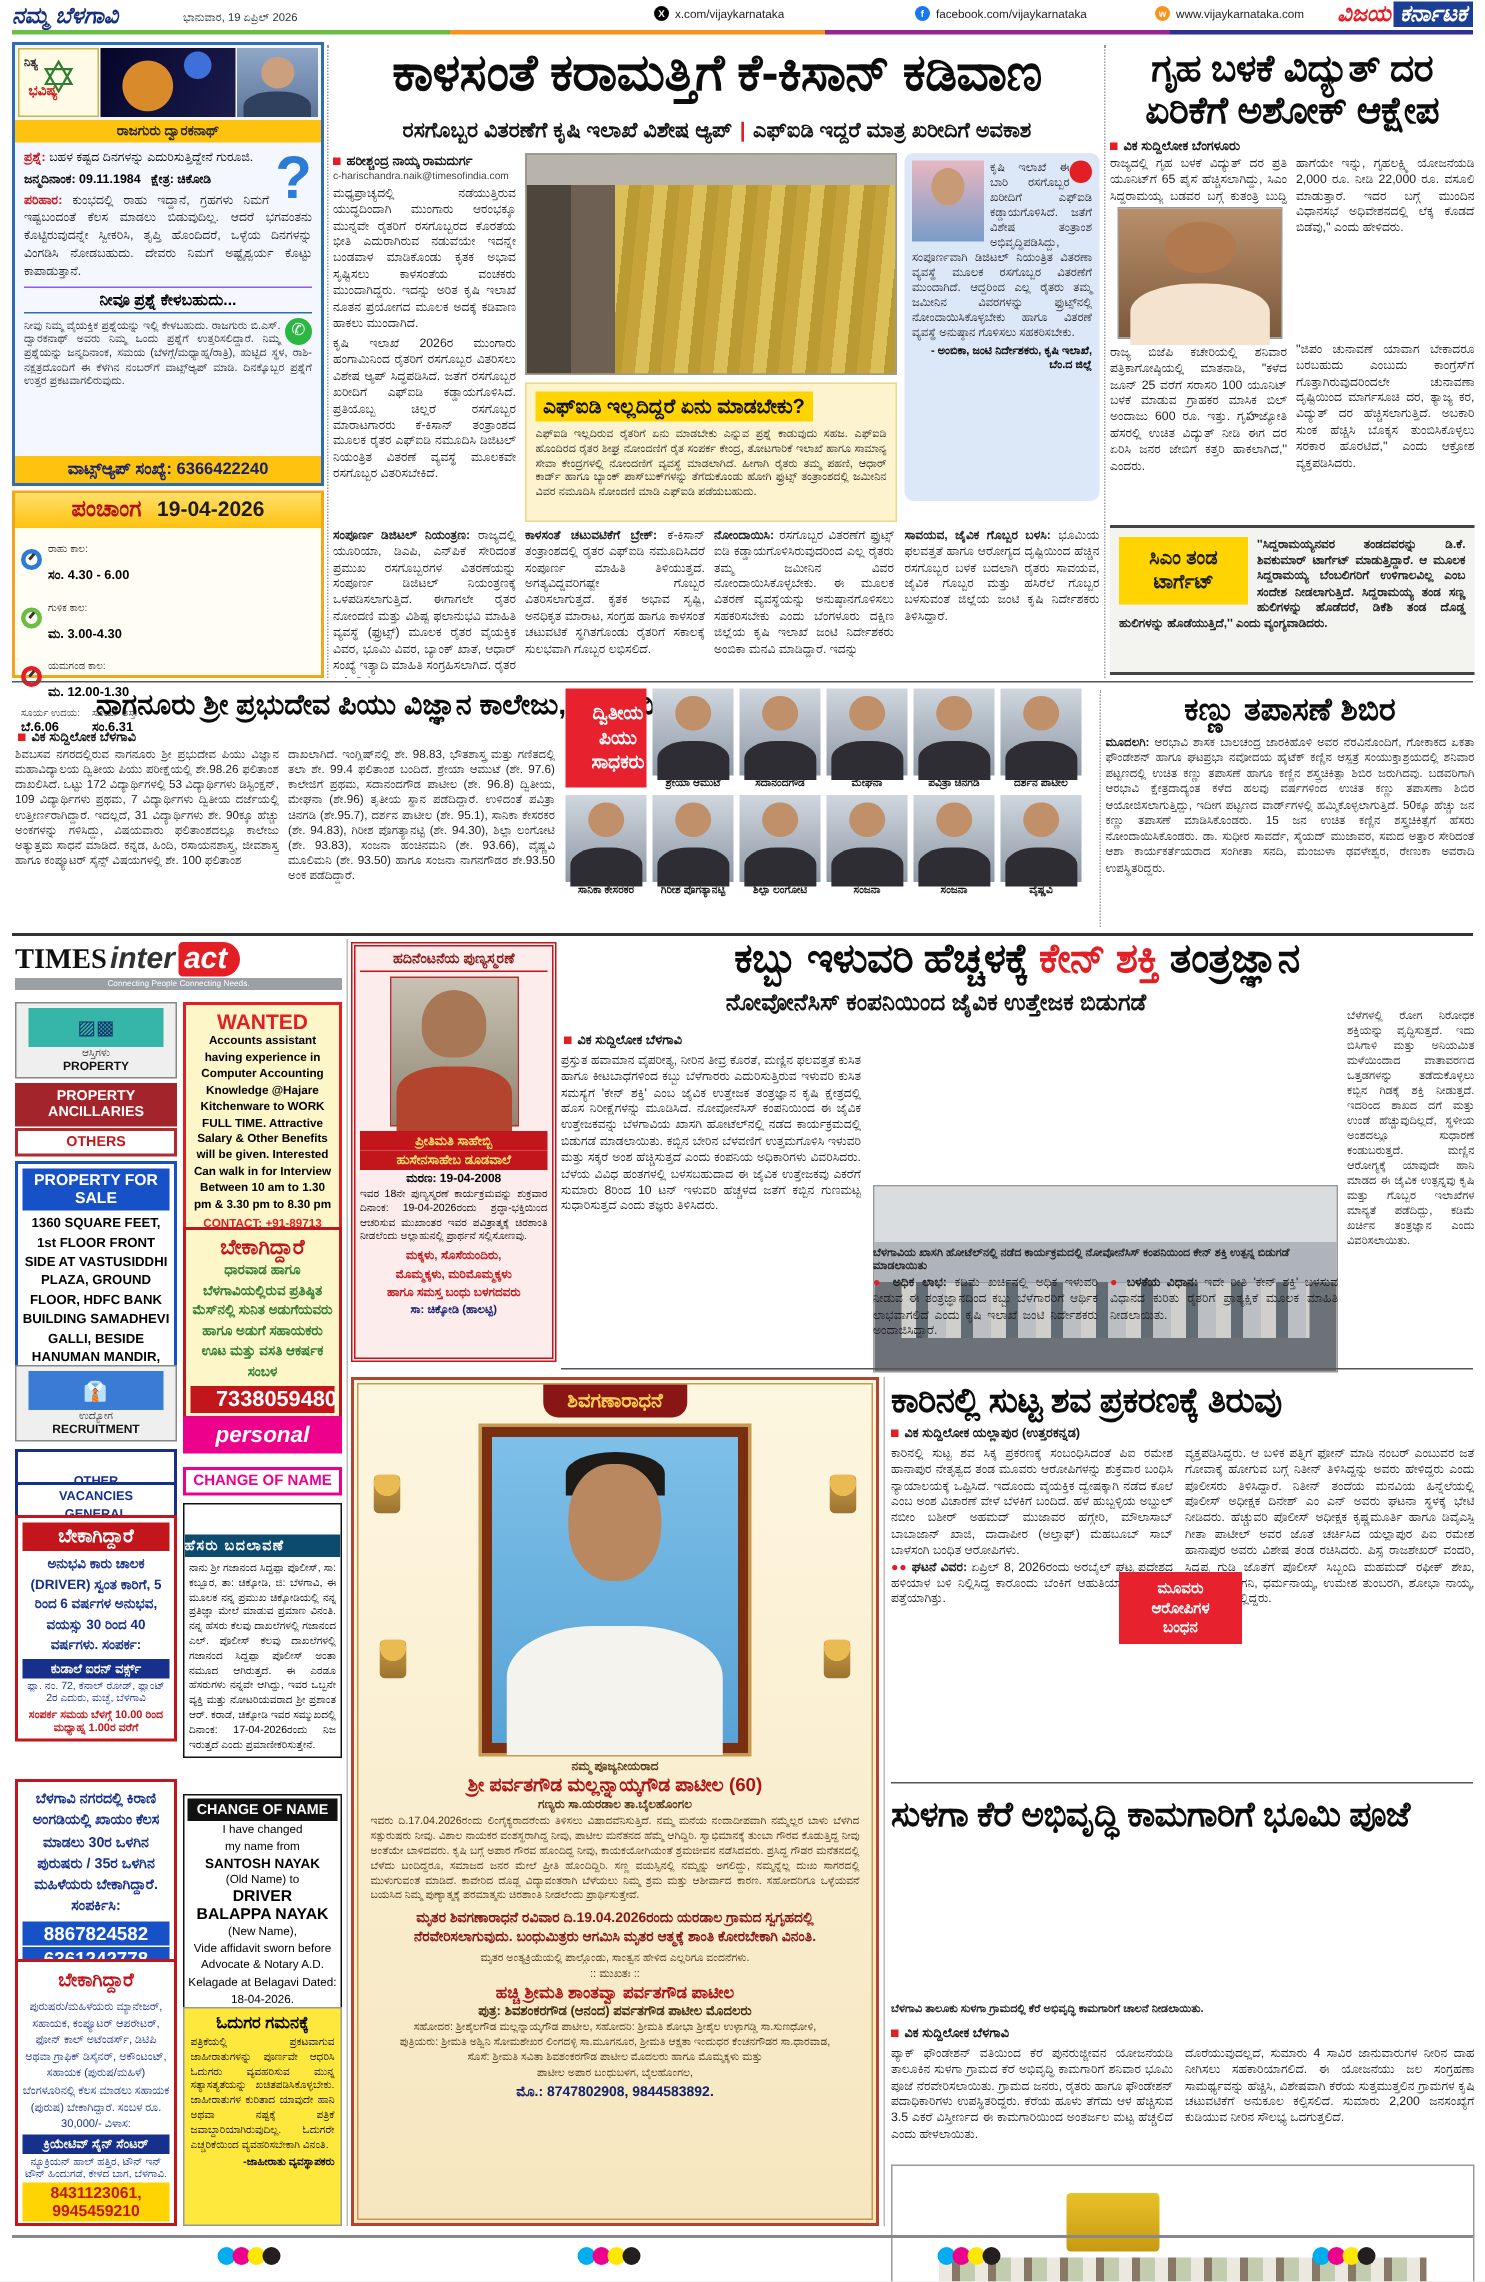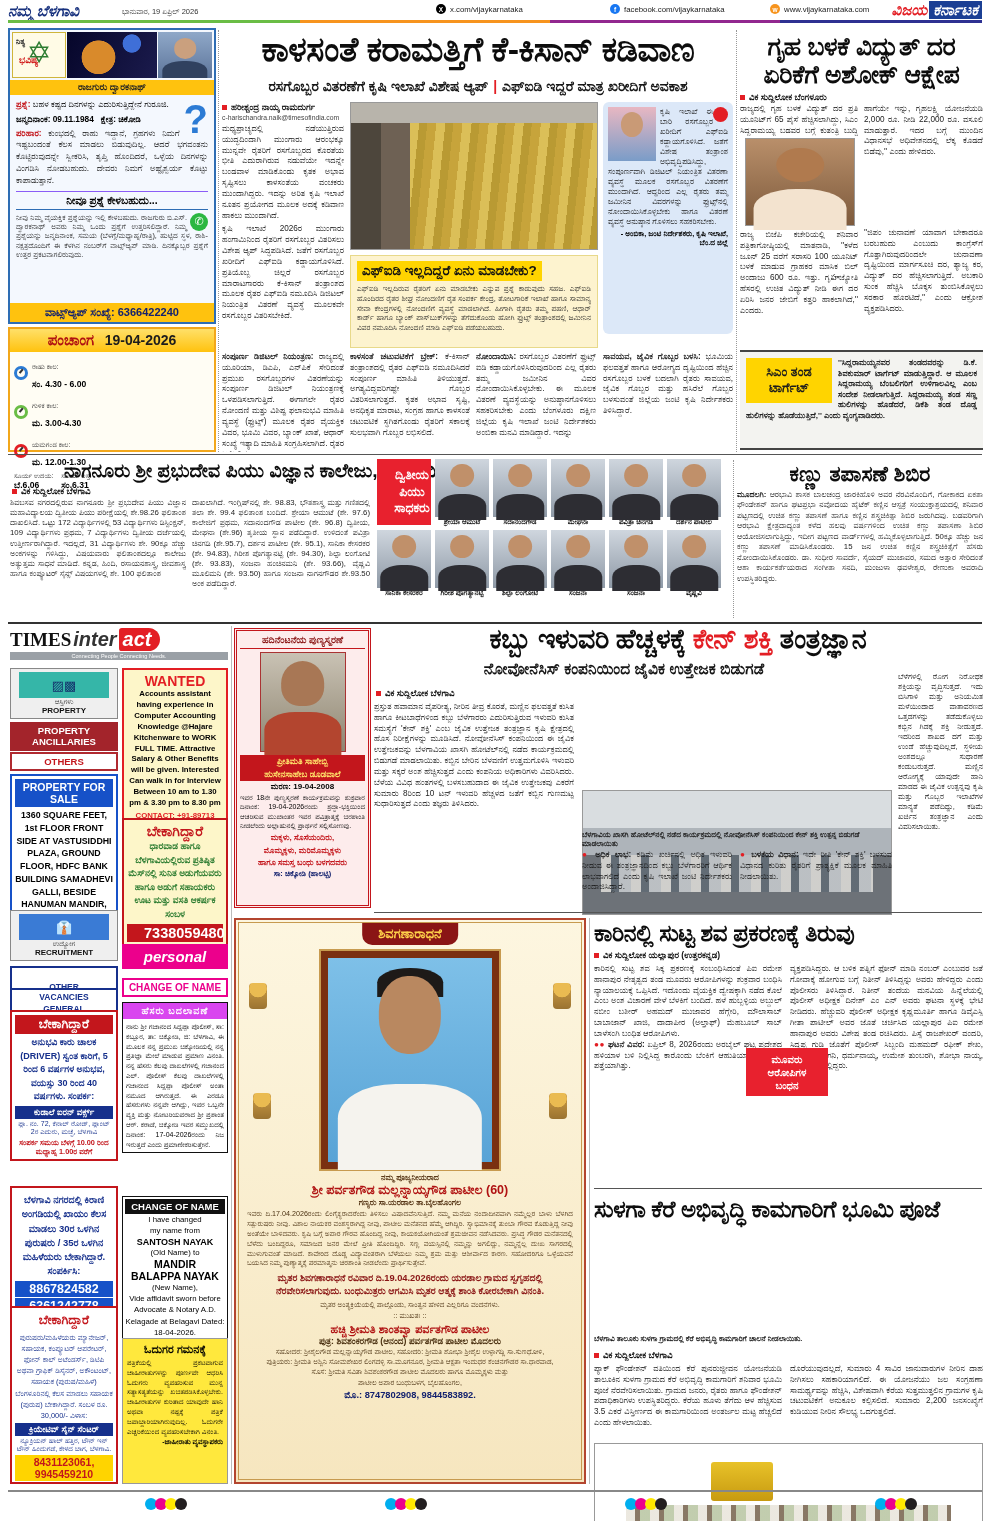--- a/index.html
+++ b/index.html
@@ -106,21 +106,21 @@
   .adw .t{background:#c3161c;color:#fff;font-weight:800;font-size:12.5px;padding:2px 0;}
   .adw .bd{color:#16308c;font-weight:bold;font-size:9px;line-height:1.5;margin-top:2px;}
   .adw .fm{background:#16308c;color:#fff;font-weight:bold;font-size:8.5px;padding:1px 0;margin-top:2px;}
   .adw .sm{font-size:7px;color:#16308c;margin-top:1px;}
   .adw .tm{color:#c3161c;font-size:7.3px;font-weight:bold;margin-top:2px;}
   .adw .phb{background:#1651c8;color:#fff;font-weight:800;font-size:12.5px;padding:1px 0;margin-top:2px;}
   .adw .phy{background:#ffd400;color:#c3161c;font-weight:800;font-size:10.5px;padding:1px 0;margin-top:2px;}
   .pers{background:#ec008c;color:#fff;font-style:italic;font-weight:800;font-size:15px;text-align:center;padding:4px 0;}
   .con{border:2px solid #ec008c;color:#ec008c;font-weight:800;font-size:10px;text-align:center;padding:2px;}
   .nameb{border:1px solid #111;padding:0;}
-  .nameb .t{background:#d946ef;color:#fff;font-weight:800;font-size:9.5px;text-align:center;padding:2px 0;letter-spacing:1px;}
+  .nameb .t{background:#0c4a6e;color:#fff;font-weight:800;font-size:9.5px;padding:2px 0;letter-spacing:1px;margin-top:20px;}
   .nameb .bd{font-size:7px;line-height:1.4;padding:3px;text-align:justify;}
   .conb{border:1px solid #111;text-align:center;padding:2px;}
   .conb .t{background:#111;color:#fff;font-weight:800;font-size:9.5px;padding:2px 0;}
   .conb .l{font-size:7.8px;line-height:1.45;}
   .conb .bn{font-weight:800;font-size:9px;}
   .reader{background:#ffe83d;border:1px solid #999;padding:4px;text-align:center;}
   .reader .t{font-weight:800;font-size:11px;margin-bottom:2px;}
   .reader .bd{font-size:7px;text-align:justify;line-height:1.4;}
   .reader .sg{font-size:7px;font-weight:bold;text-align:right;margin-top:2px;}
   
@@ -440,21 +440,21 @@
   <div class="cl nameb" style="left:122px;top:1002px;width:106px;">
     <div class="t">ಹೆಸರು ಬದಲಾವಣೆ</div>
     <div class="bd">ನಾನು ಶ್ರೀ ಗಜಾನಂದ ಸಿದ್ದಪ್ಪಾ ಪೊಲೀಸ್, ಸಾ: ಕಬ್ಬೂರ, ತಾ: ಚಿಕ್ಕೋಡಿ, ಜಿ: ಬೆಳಗಾವಿ, ಈ ಮೂಲಕ ನನ್ನ ಪ್ರಮುಖ ಚಿಕ್ಕೋಡಿಯಲ್ಲಿ ನನ್ನ ಪ್ರತಿಜ್ಞಾ ಮೇಲೆ ಮಾಡುವ ಪ್ರಮಾಣ ವಿನಂತಿ. ನನ್ನ ಹೆಸರು ಕೆಲವು ದಾಖಲೆಗಳಲ್ಲಿ ಗಜಾನಂದ ಎಲ್. ಪೊಲೀಸ್ ಕೆಲವು ದಾಖಲೆಗಳಲ್ಲಿ ಗಜಾನಂದ ಸಿದ್ದಪ್ಪಾ ಪೊಲೀಸ್ ಅಂತಾ ನಮೂದ ಆಗಿರುತ್ತದೆ. ಈ ಎರಡೂ ಹೆಸರುಗಳು ನನ್ನವೇ ಆಗಿದ್ದು, ಇವರ ಒಬ್ಬನೇ ವ್ಯಕ್ತಿ ಮತ್ತು ನೋಟರಿಯವರಾದ ಶ್ರೀ ಪ್ರಶಾಂತ ಆರ್. ಕರಾಡೆ, ಚಿಕ್ಕೋಡಿ ಇವರ ಸಮ್ಮುಖದಲ್ಲಿ ದಿನಾಂಕ: 17-04-2026ರಂದು ನಿಜ ಇರುತ್ತದೆ ಎಂದು ಪ್ರಮಾಣೀಕರಿಸುತ್ತೇನೆ.</div>
   </div>
   <div class="cl conb" style="left:122px;top:1196px;width:106px;">
     <div class="t">CHANGE OF NAME</div>
     <div class="l">I have changed</div>
     <div class="l">my name from</div>
     <div class="bn">SANTOSH NAYAK</div>
     <div class="l">(Old Name) to</div>
-    <div class="bn" style="font-size:10.5px;">MANDIR</div>
+    <div class="bn" style="font-size:10.5px;">DRIVER</div>
     <div class="bn" style="font-size:10.5px;">BALAPPA NAYAK</div>
     <div class="l">(New Name),</div>
     <div class="l">Vide affidavit sworn before Advocate &amp; Notary A.D. Kelagade at Belagavi Dated: 18-04-2026.</div>
   </div>
   <div class="cl reader" style="left:122px;top:1338px;width:106px;height:146px;">
     <div class="t">ಓದುಗರ ಗಮನಕ್ಕೆ</div>
     <div class="bd">ಪತ್ರಿಕೆಯಲ್ಲಿ ಪ್ರಕಟವಾಗುವ ಜಾಹೀರಾತುಗಳನ್ನು ಪೂರ್ಣವೇ ಆಧರಿಸಿ ಓದುಗರು ವ್ಯವಹರಿಸುವ ಮುನ್ನ ಸತ್ಯಾಸತ್ಯತೆಯನ್ನು ಖಚಿತಪಡಿಸಿಕೊಳ್ಳಬೇಕು. ಜಾಹೀರಾತುಗಳ ಕುರಿತಾದ ಯಾವುದೇ ಹಾನಿ ಅಥವಾ ನಷ್ಟಕ್ಕೆ ಪತ್ರಿಕೆ ಜವಾಬ್ದಾರಿಯಾಗಿರುವುದಿಲ್ಲ. ಓದುಗರೇ ಎಚ್ಚರಿಕೆಯಿಂದ ವ್ಯವಹರಿಸಬೇಕಾಗಿ ವಿನಂತಿ.</div>
     <div class="sg">-ಜಾಹೀರಾತು ವ್ಯವಸ್ಥಾಪಕರು</div>
   </div>
 

